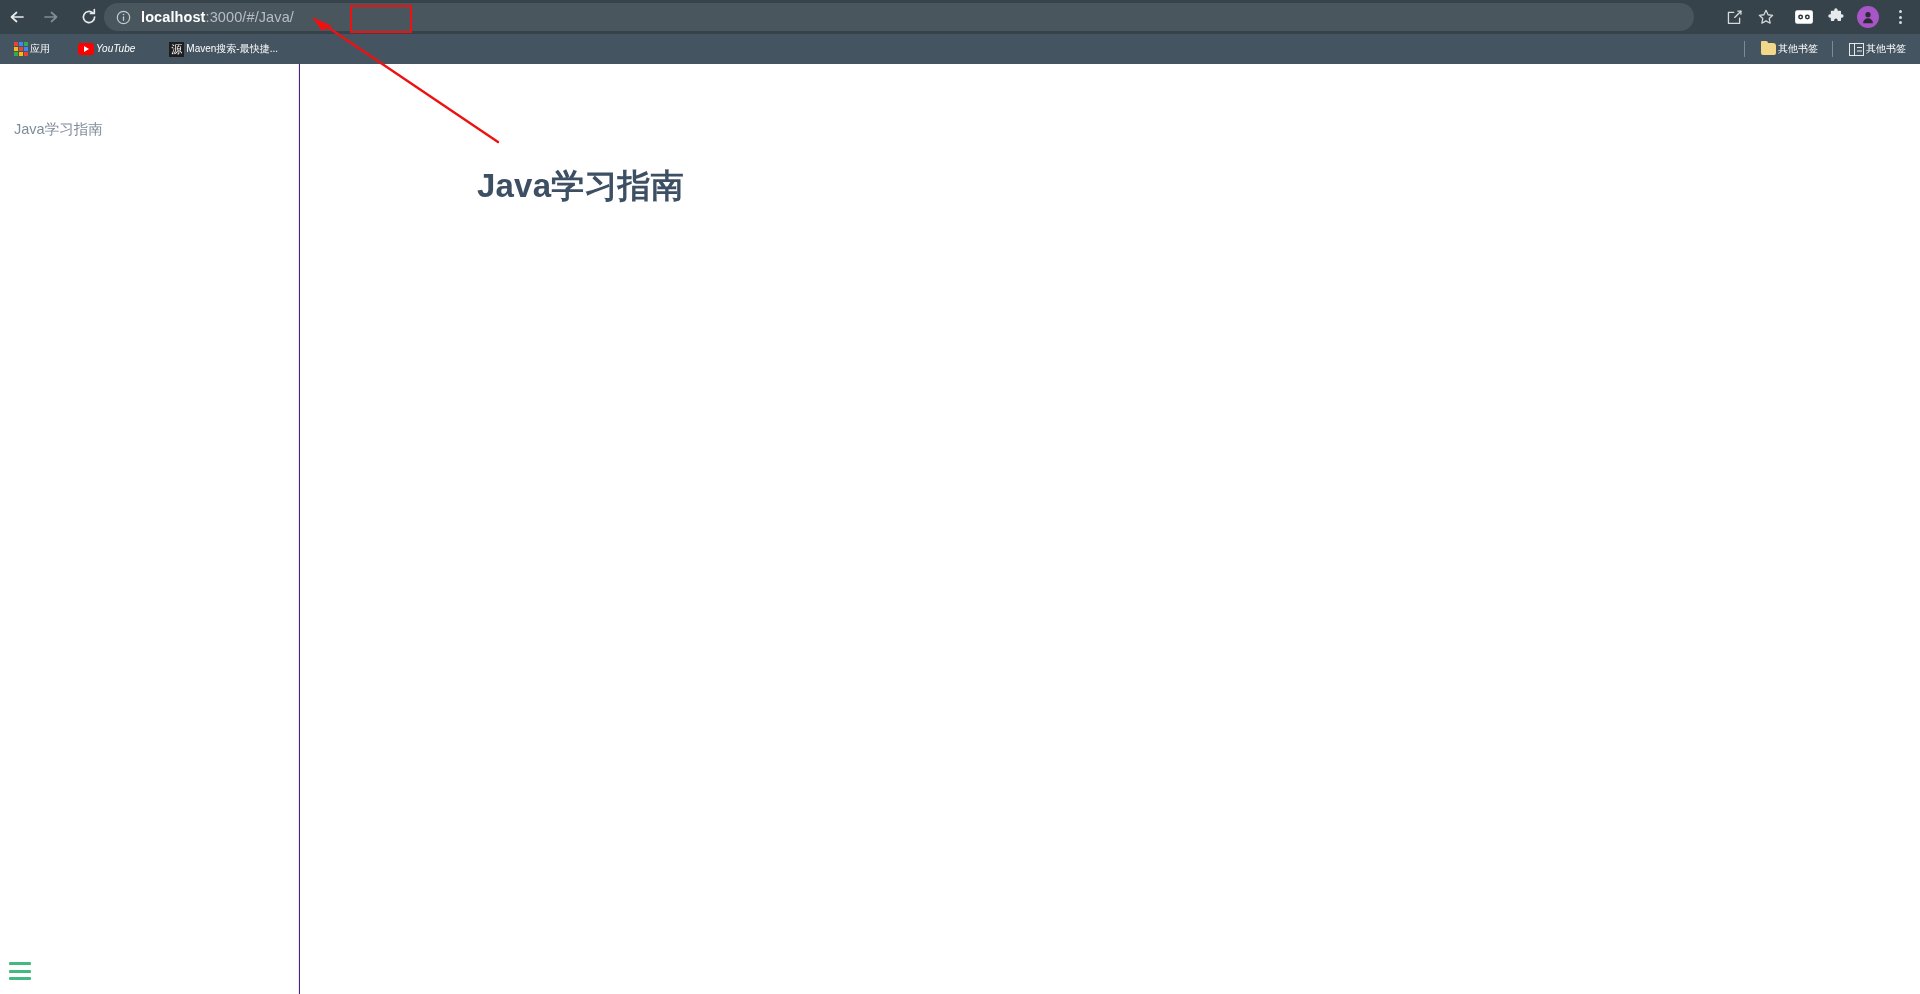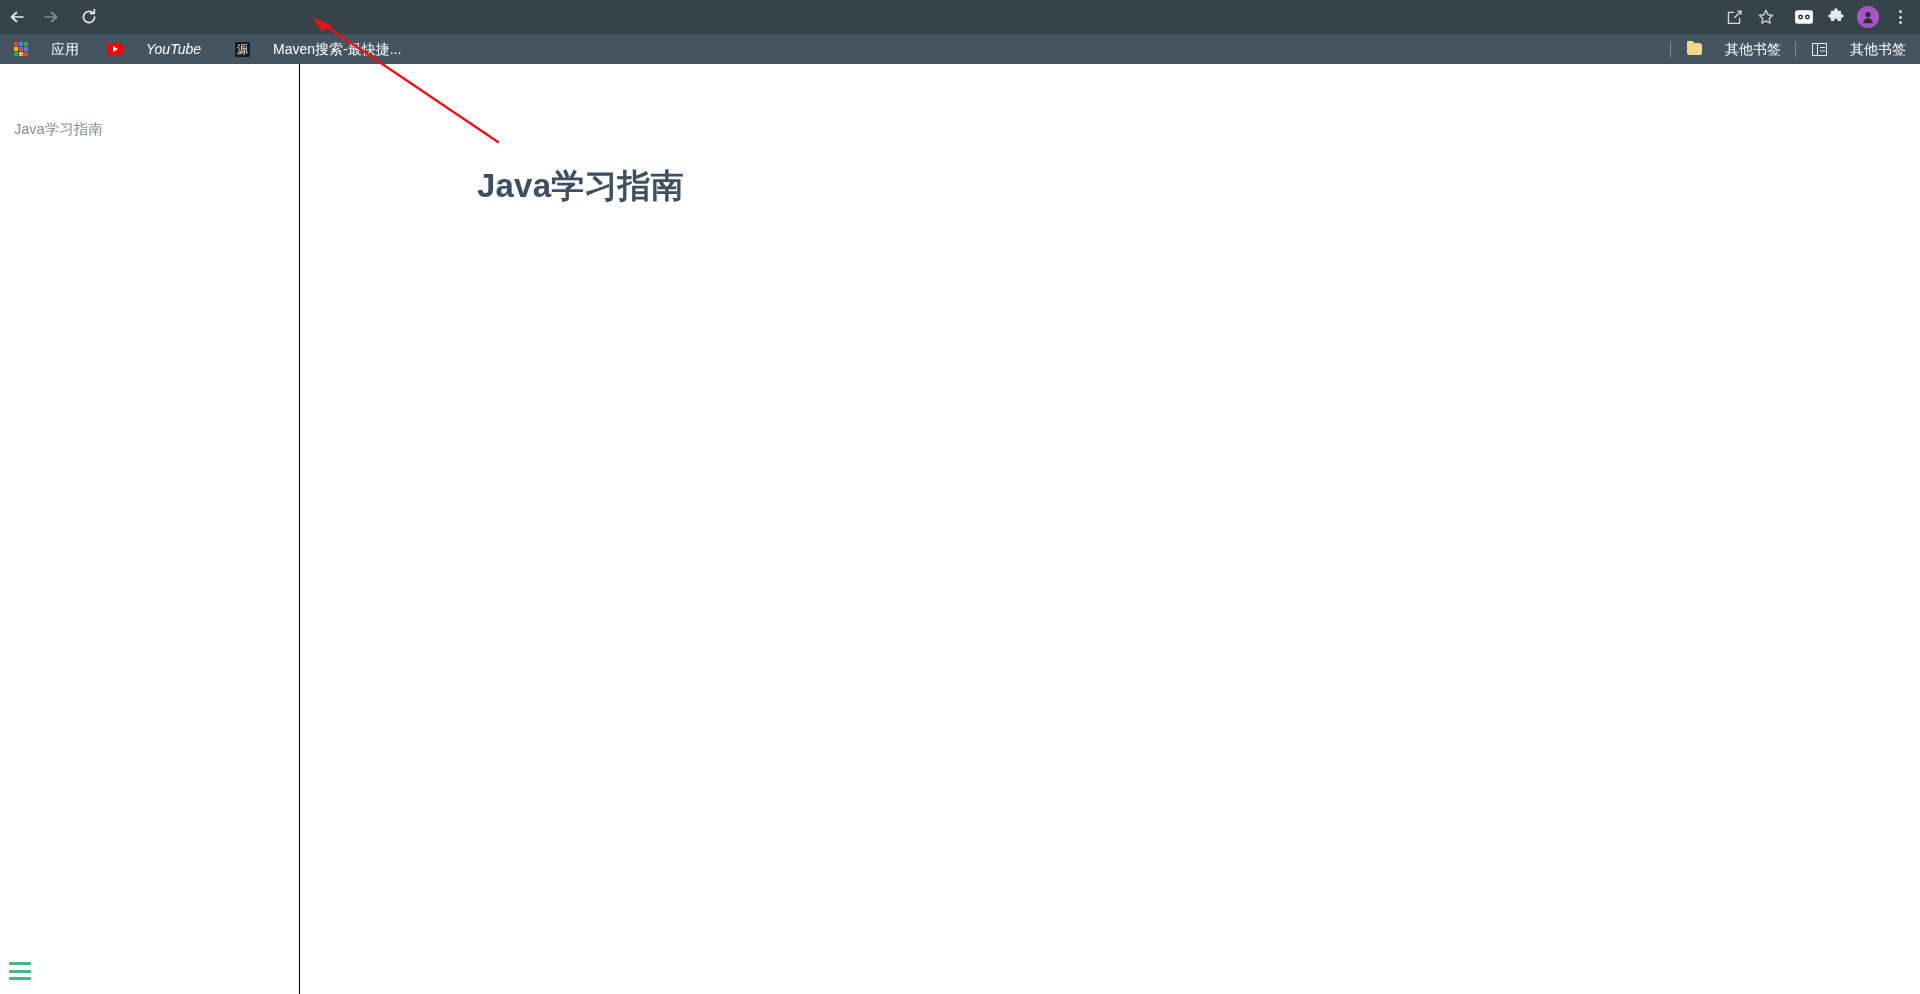--- a/index.html
+++ b/index.html
@@ -143,24 +143,24 @@
   .bm {
     display: flex;
     align-items: center;
     height: 24px;
     padding: 0 8px;
     margin-left: 2px;
     border-radius: 4px;
     cursor: default;
   }
   .bm-label {
-    font-size: 14px;
+    font-size: 10px;
     color: #ffffff;
     white-space: nowrap;
-    margin-left: 23px;
+    margin-left: 2px;
     line-height: 1;
   }
 
   .apps-grid {
     width: 14px; height: 14px;
     display: grid;
     grid-template-columns: repeat(3, 4px);
     grid-template-rows: repeat(3, 4px);
     gap: 1px;
     flex: none;
@@ -247,21 +247,21 @@
     background: #e3e8eb;
     box-shadow: 0 3.5px 0 #e3e8eb;
   }
 
   
   .viewport {
     position: absolute;
     top: 64px; left: 0;
     width: 1920px;
     height: 930px;
-    background: #000000;
+    background: #4c1d95;
   }
 
   .sidebar {
     position: absolute;
     top: 0; left: 0;
     width: 299px;
     height: 930px;
     background: #ffffff;
     border-right: 1px solid #eaecef;
     box-sizing: border-box;
@@ -344,20 +344,31 @@
       </svg>
     </div>
 
     <div class="nav-btn" style="margin-left:4px;">
       <svg width="20" height="20" viewBox="0 0 20 20">
         <path d="M15.6 10 a5.6 5.6 0 1 1 -1.75 -4.05" fill="none" stroke="#e6eaec" stroke-width="1.7" stroke-linecap="round"></path>
         <path d="M15.3 2.6 L15.3 6.4 L11.5 6.4" fill="none" stroke="#e6eaec" stroke-width="1.7" stroke-linecap="round" stroke-linejoin="round"></path>
       </svg>
     </div>
 
+    <div class="omnibox">
+      <span class="info-icon">
+        <svg width="15" height="15" viewBox="0 0 16 16">
+          <circle cx="8" cy="8" r="6.6" fill="none" stroke="#c3cace" stroke-width="1.3"></circle>
+          <circle cx="8" cy="4.8" r="0.85" fill="#c3cace"></circle>
+          <rect x="7.3" y="6.7" width="1.4" height="5" rx="0.7" fill="#c3cace"></rect>
+        </svg>
+      </span>
+      <span class="url-text"><span class="url-host">localhost</span><span>:3000/#</span><span class="url-highlight">/Java/</span></span>
+      <div class="anno-box"></div>
+    </div>
 
     <div class="toolbar-right">
 
       <div class="ticon">
         <svg width="17" height="17" viewBox="0 0 18 18">
           <path d="M12.5 2.2 L15.8 2.2 L15.8 5.5" fill="none" stroke="#d6dbde" stroke-width="1.4" stroke-linecap="round" stroke-linejoin="round"></path>
           <path d="M15.8 2.4 L9.2 8.9" fill="none" stroke="#d6dbde" stroke-width="1.4" stroke-linecap="round"></path>
           <path d="M14.4 9.6 L14.4 15.2 L2.6 15.2 L2.6 3.6 L8.1 3.6" fill="none" stroke="#d6dbde" stroke-width="1.4" stroke-linecap="round" stroke-linejoin="round"></path>
         </svg>
       </div>

